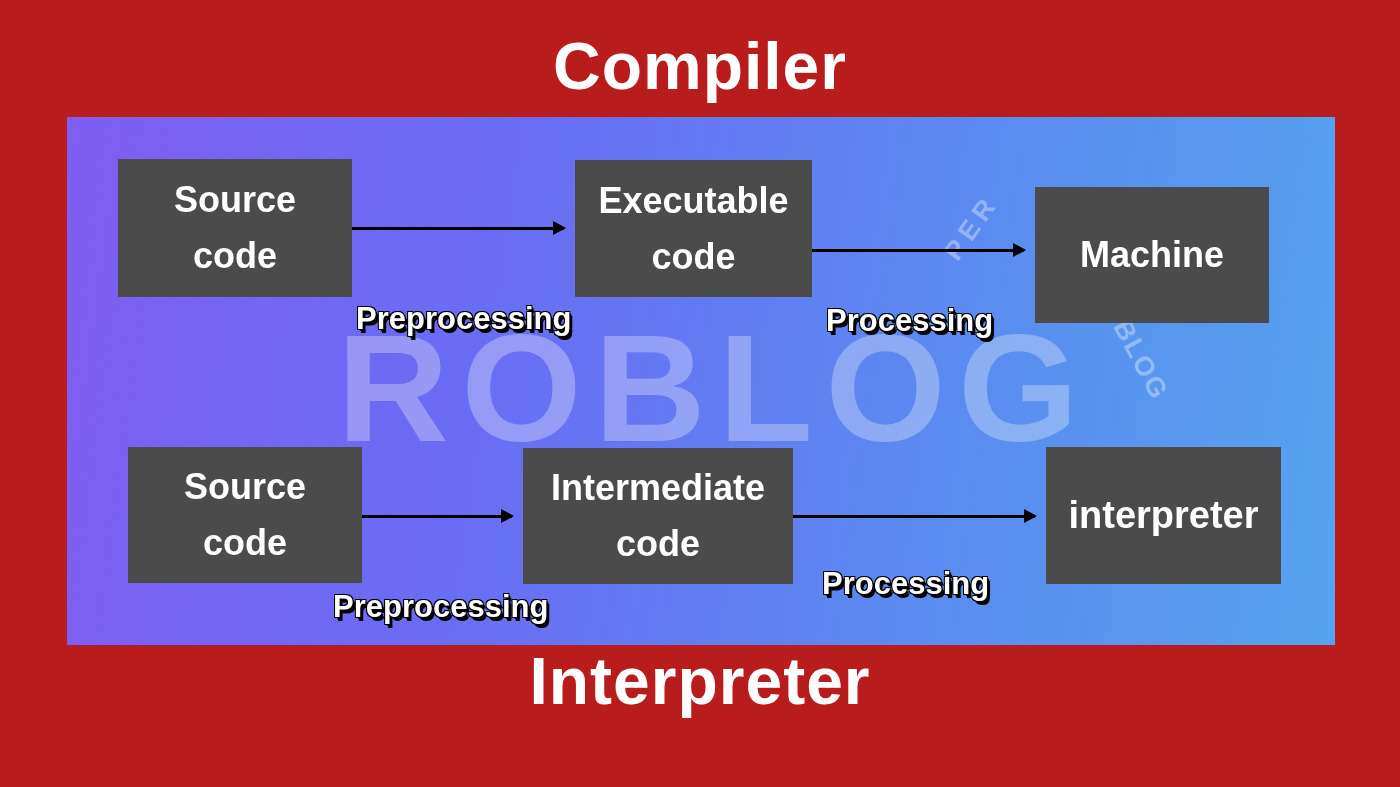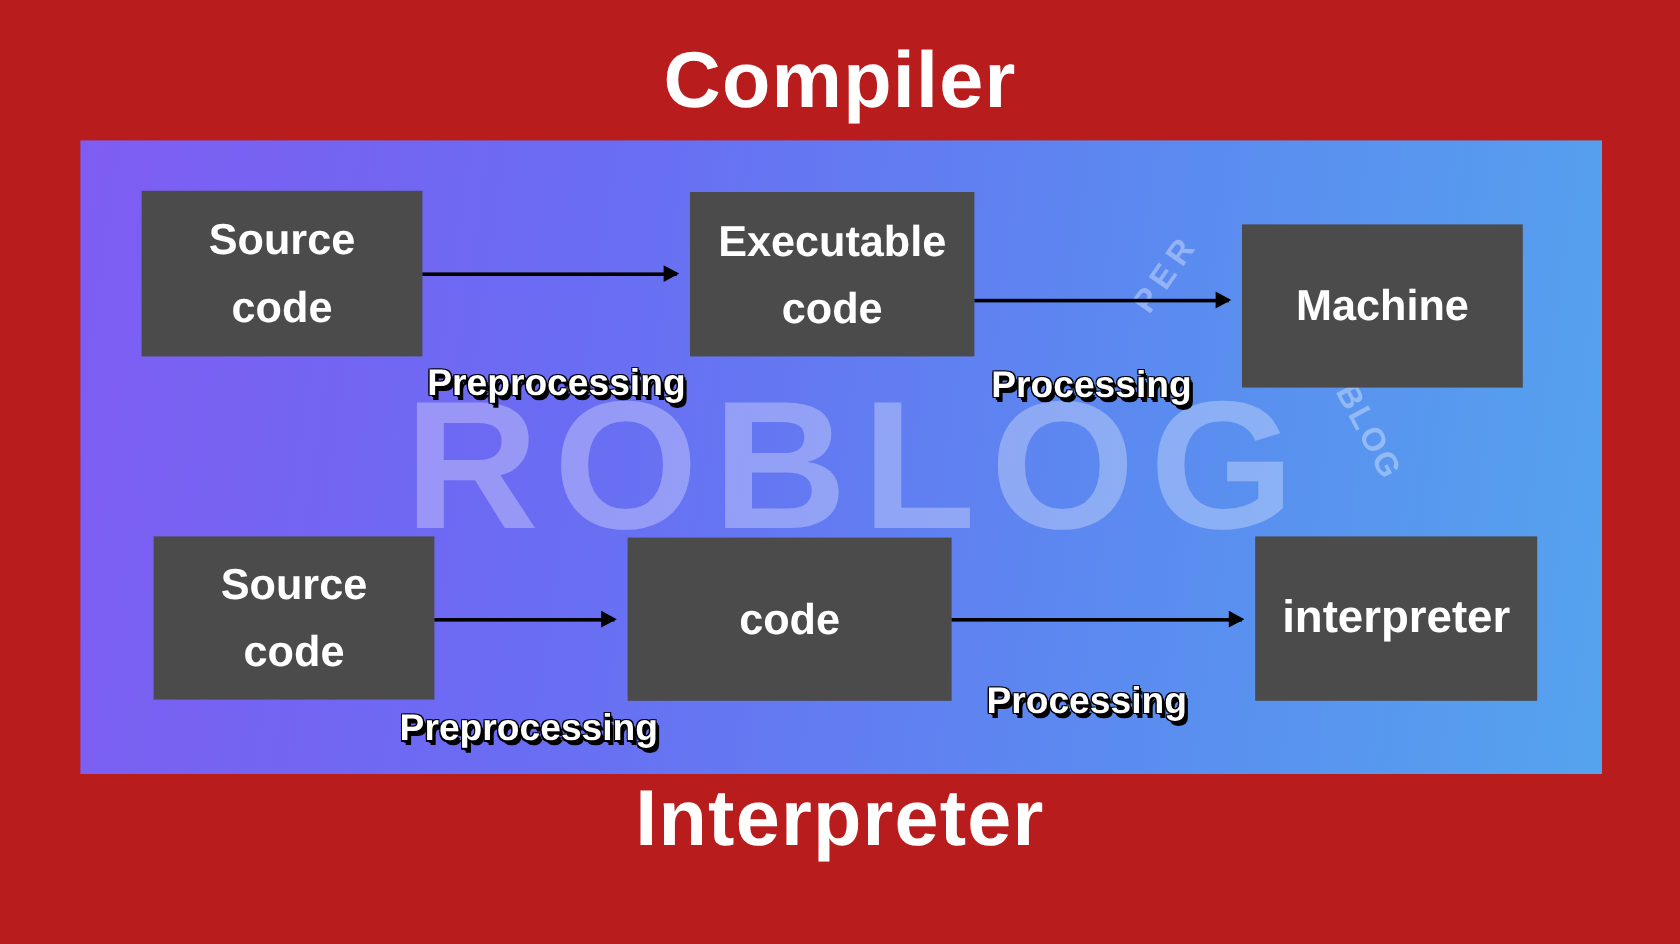--- a/index.html
+++ b/index.html
@@ -174,20 +174,21 @@
   <div class="node-box" id="box-source-2">
     <div class="box-line">Source</div>
     <div class="box-line">code</div>
   </div>
 
   <div class="arrow" id="arrow-i1">
     <div class="arrow-head"></div>
   </div>
 
   <div class="node-box" id="box-intermediate">
+    <div class="box-line">Intermediate</div>
     <div class="box-line">code</div>
   </div>
 
   <div class="arrow" id="arrow-i2">
     <div class="arrow-head"></div>
   </div>
 
   <div class="node-box" id="box-interpreter">
     <div class="box-line">interpreter</div>
 

